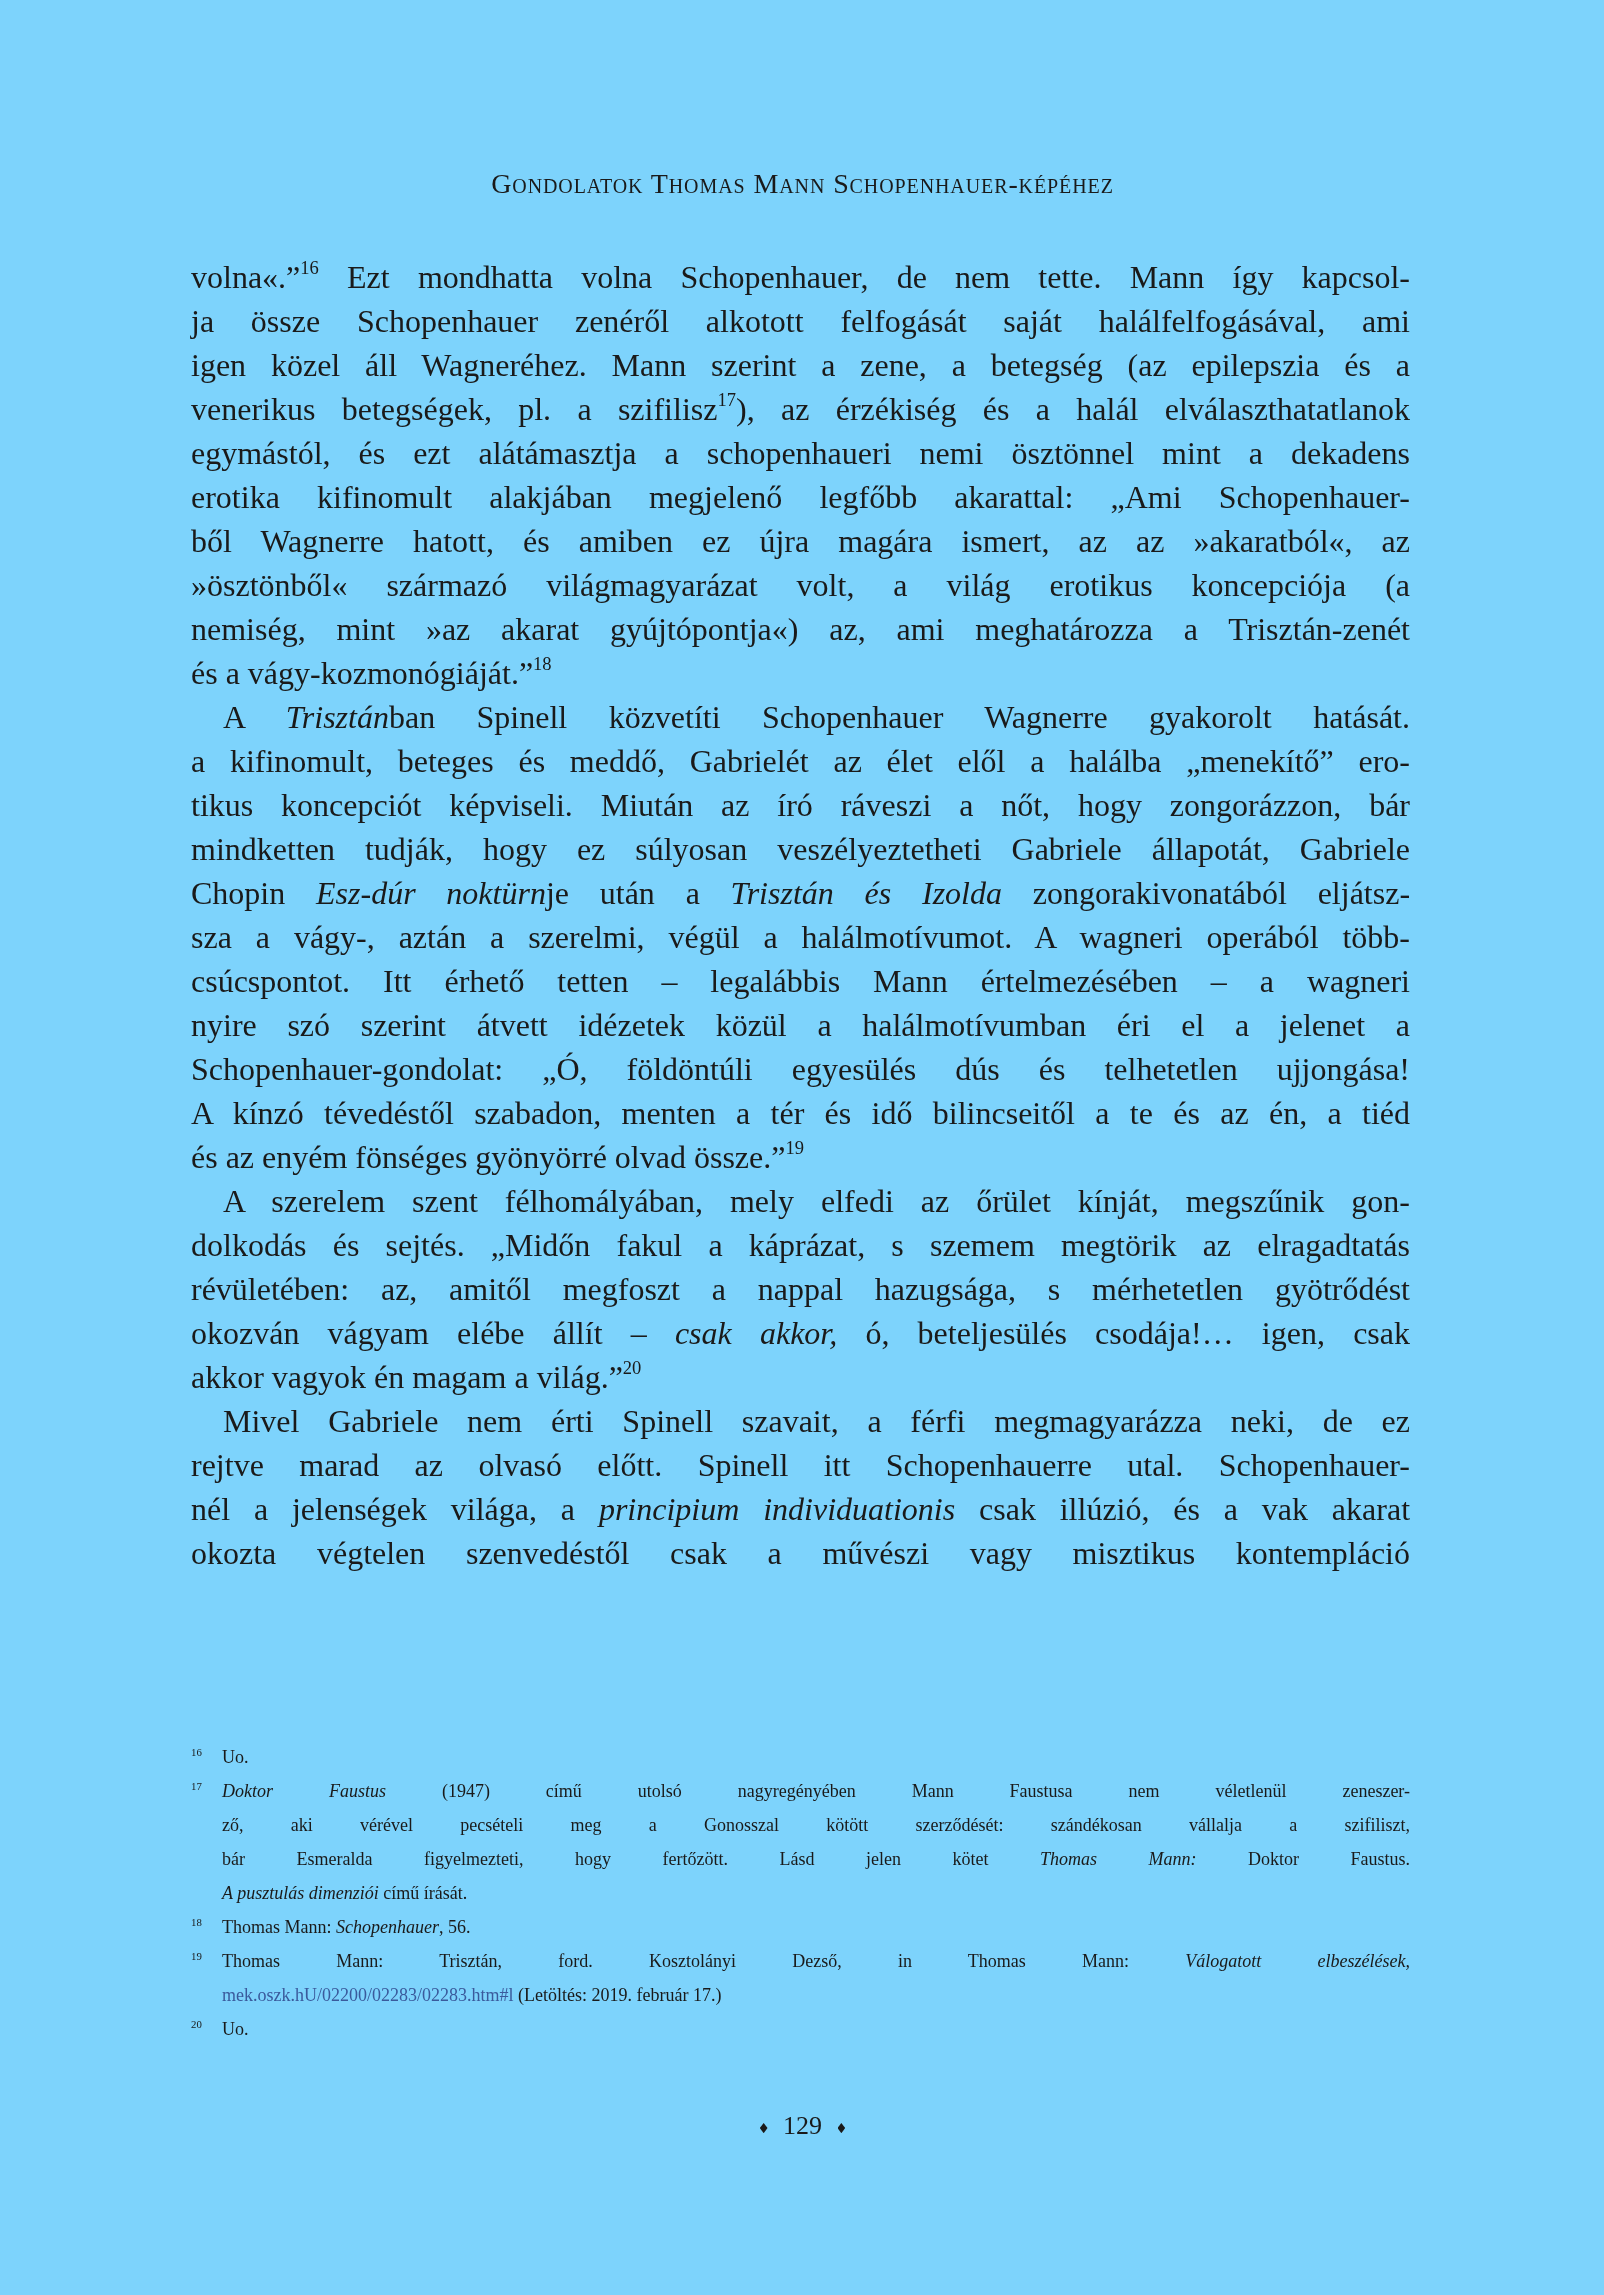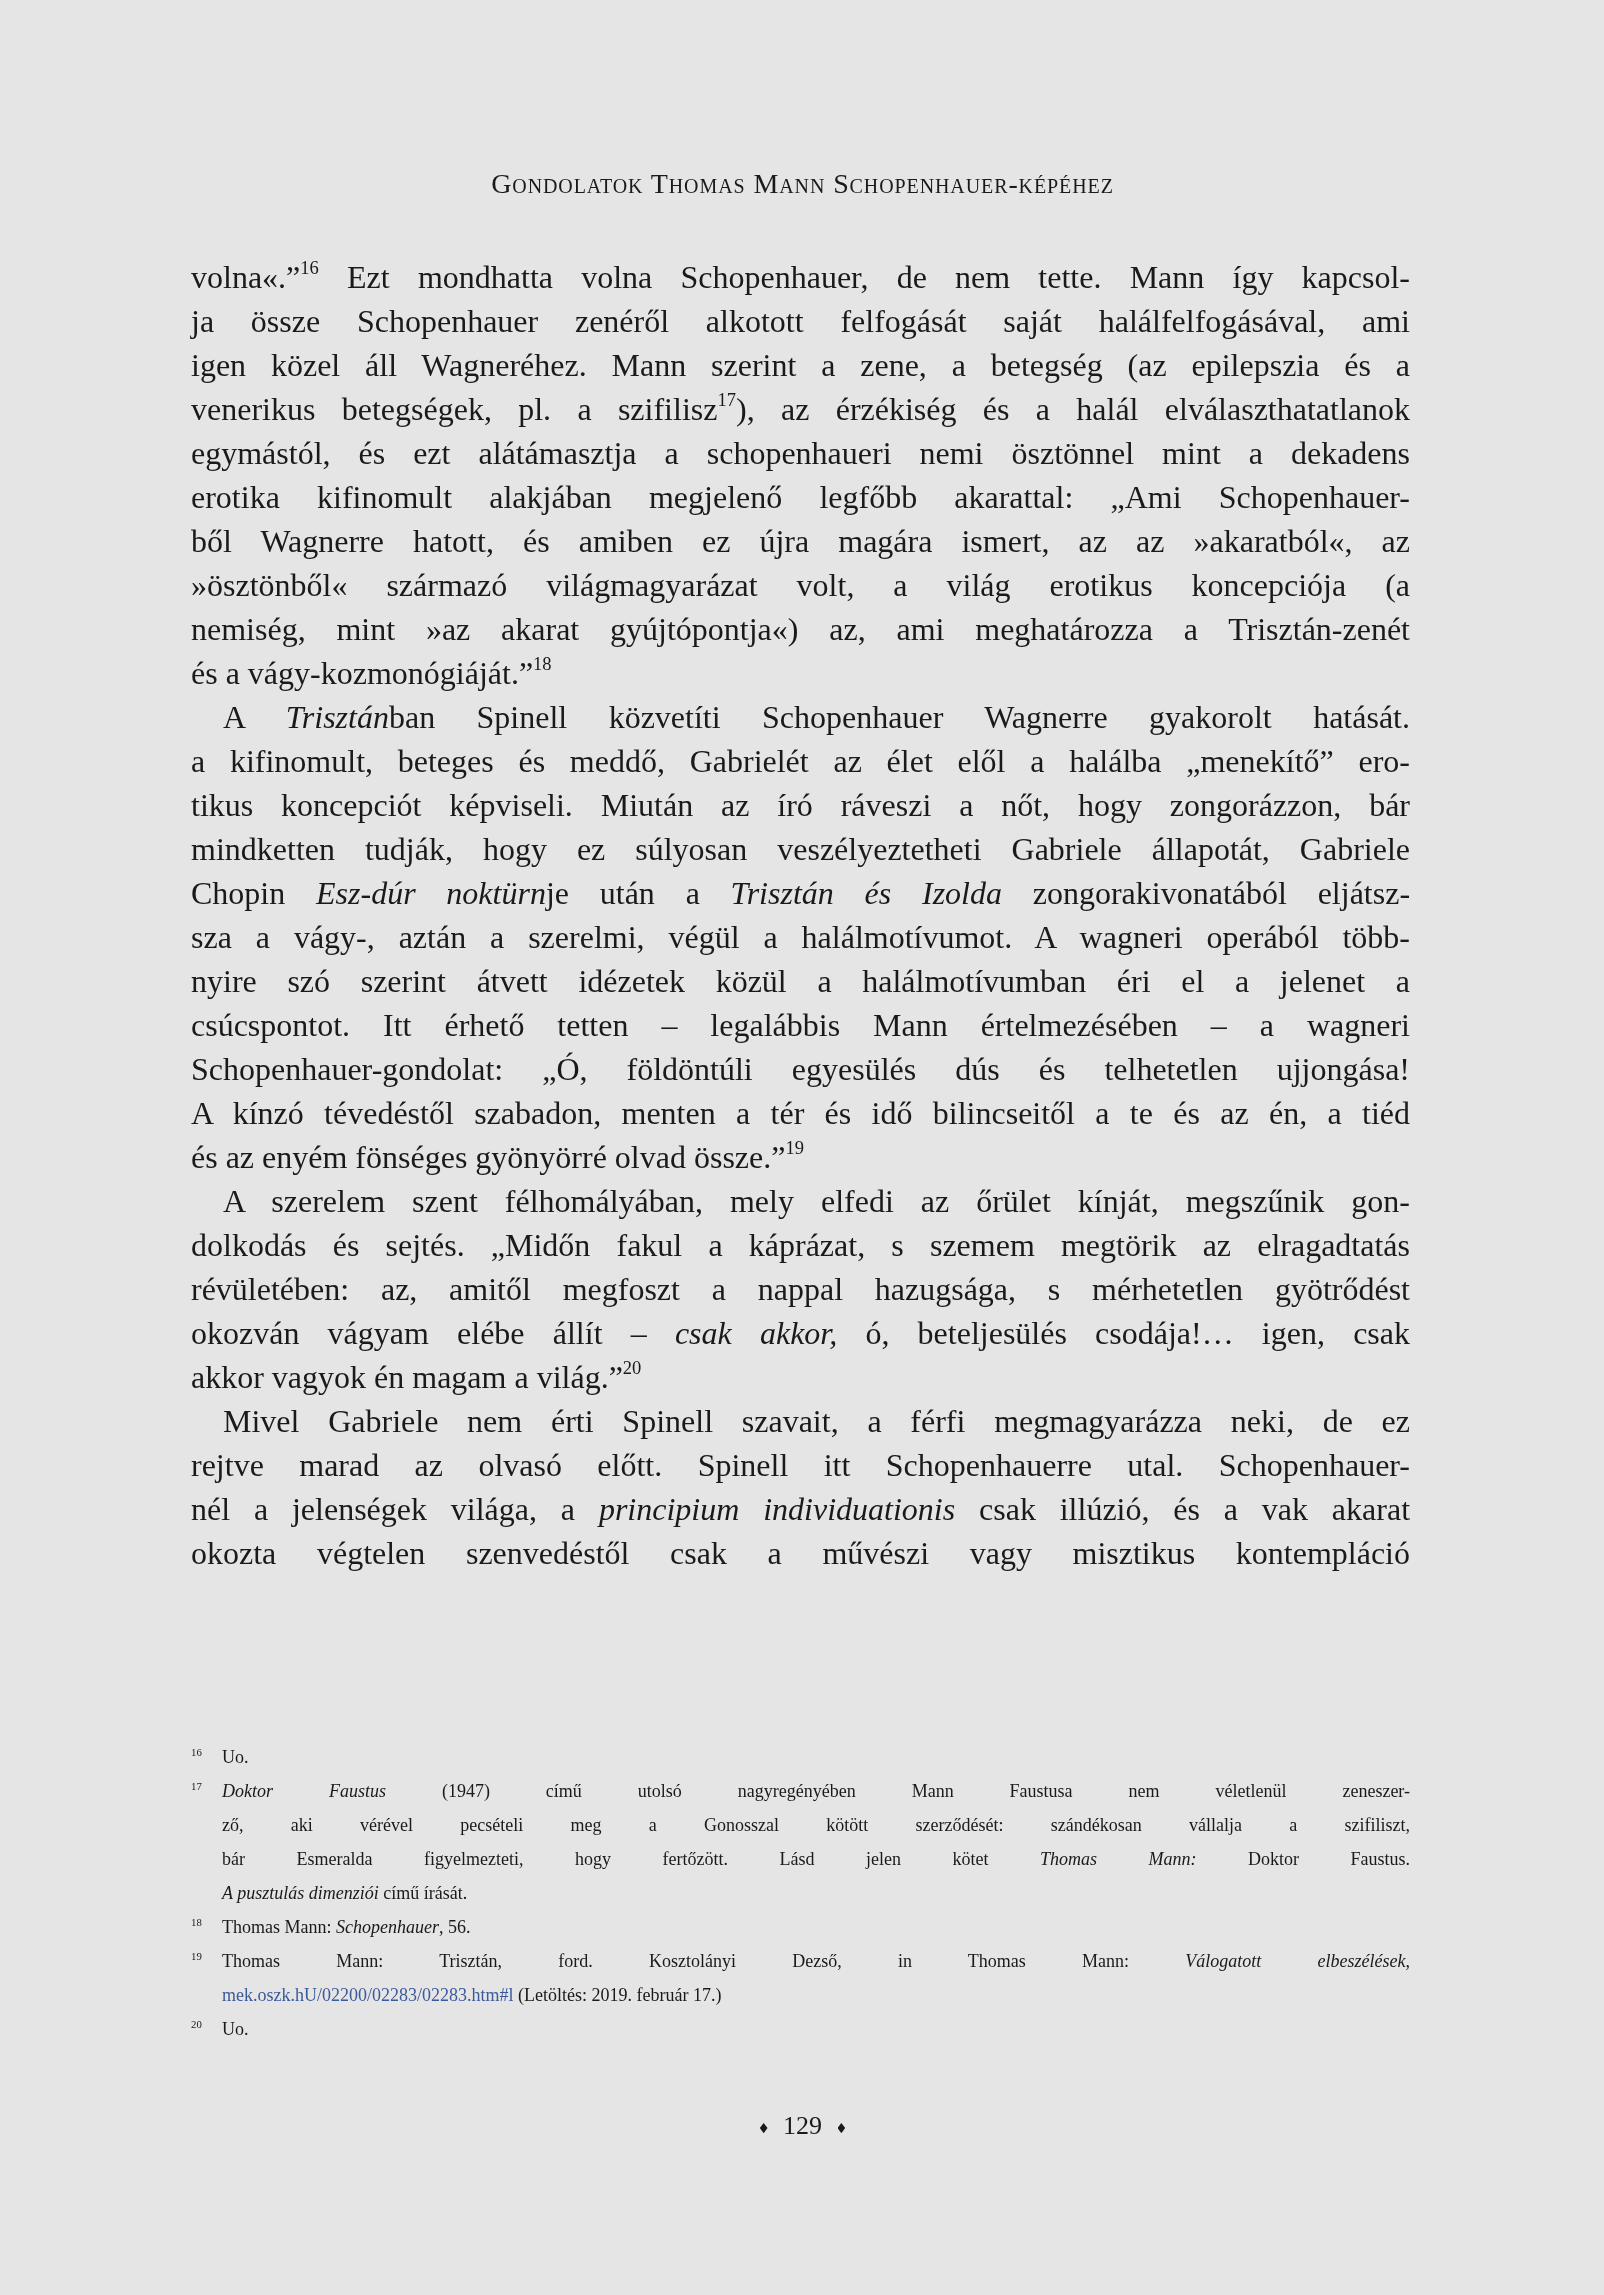--- a/index.html
+++ b/index.html
@@ -1,18 +1,18 @@
 <!DOCTYPE html>
 <html style="font-size:13.8px"><head>
 <meta charset="utf-8">
 <style>
   html, body { margin:0; padding:0; background:#ffffff; }
   body { width:1605px; height:2295px; position:relative; overflow:hidden;
          font-family:"DejaVu Serif","Liberation Serif",serif; color:#1a1a1a; }
-  .page { position:absolute; left:0; top:0; width:1605px; height:2295px; background:#e5e5e5; }
+  .page { position:absolute; left:0; top:0; width:1605px; height:2295px; background:#7dd3fc; }
   .running-head { position:absolute; top:168px; left:0; width:1605px; text-align:center;
          font-family:"Liberation Serif", serif; font-size:28px; letter-spacing:0.9px; font-variant:small-caps; color:#1a1a1a; }
   .body-text { position:absolute; left:191px; top:255px; width:1219px;
          font-family:"Liberation Serif", serif; font-size:32px; line-height:44px; }
   .line { display:block; height:44px; white-space:nowrap; text-align:justify; text-align-last:justify; overflow:visible; }
   .line.last { text-align-last:left; }
   .line.indent { padding-left:32px; }
   sup { font-size:0.58em; line-height:0; vertical-align:0.75em; }
   .footnotes { position:absolute; left:191px; top:1740px; width:1219px;
          font-family:"Liberation Serif", serif; font-size:18px; line-height:34px; }
@@ -43,22 +43,22 @@
       <div class="line"><span>ből Wagnerre hatott, és amiben ez újra magára ismert, az az »akaratból«, az</span></div>
       <div class="line"><span>»ösztönből« származó világmagyarázat volt, a világ erotikus koncepciója (a</span></div>
       <div class="line"><span>nemiség, mint »az akarat gyújtópontja«) az, ami meghatározza a Trisztán-zenét</span></div>
       <div class="line last"><span>és a vágy-kozmonógiáját.”</span><sup>18</sup></div>
       <div class="line indent"><span>A </span><i>Trisztán</i><span>ban Spinell közvetíti Schopenhauer Wagnerre gyakorolt hatását.</span></div>
       <div class="line"><span>a kifinomult, beteges és meddő, Gabrielét az élet elől a halálba „menekítő” ero-</span></div>
       <div class="line"><span>tikus koncepciót képviseli. Miután az író ráveszi a nőt, hogy zongorázzon, bár</span></div>
       <div class="line"><span>mindketten tudják, hogy ez súlyosan veszélyeztetheti Gabriele állapotát, Gabriele</span></div>
       <div class="line"><span>Chopin </span><i>Esz-dúr noktürn</i><span>je után a </span><i>Trisztán és Izolda</i><span> zongorakivonatából eljátsz-</span></div>
       <div class="line"><span>sza a vágy-, aztán a szerelmi, végül a halálmotívumot. A wagneri operából több-</span></div>
+      <div class="line"><span>csúcspontot. Itt érhető tetten – legalábbis Mann értelmezésében – a wagneri</span></div>
       <div class="line"><span>nyire szó szerint átvett idézetek közül a halálmotívumban éri el a jelenet a</span></div>
-      <div class="line"><span>csúcspontot. Itt érhető tetten – legalábbis Mann értelmezésében – a wagneri</span></div>
       <div class="line"><span>Schopenhauer-gondolat: „Ó, földöntúli egyesülés dús és telhetetlen ujjongása!</span></div>
       <div class="line"><span>A kínzó tévedéstől szabadon, menten a tér és idő bilincseitől a te és az én, a tiéd</span></div>
       <div class="line last"><span>és az enyém fönséges gyönyörré olvad össze.”</span><sup>19</sup></div>
       <div class="line indent"><span>A szerelem szent félhomályában, mely elfedi az őrület kínját, megszűnik gon-</span></div>
       <div class="line"><span>dolkodás és sejtés. „Midőn fakul a káprázat, s szemem megtörik az elragadtatás</span></div>
       <div class="line"><span>révületében: az, amitől megfoszt a nappal hazugsága, s mérhetetlen gyötrődést</span></div>
       <div class="line"><span>okozván vágyam elébe állít – </span><i>csak akkor,</i><span> ó, beteljesülés csodája!… igen, csak</span></div>
       <div class="line last"><span>akkor vagyok én magam a világ.”</span><sup>20</sup></div>
       <div class="line indent"><span>Mivel Gabriele nem érti Spinell szavait, a férfi megmagyarázza neki, de ez</span></div>
       <div class="line"><span>rejtve marad az olvasó előtt. Spinell itt Schopenhauerre utal. Schopenhauer-</span></div>

